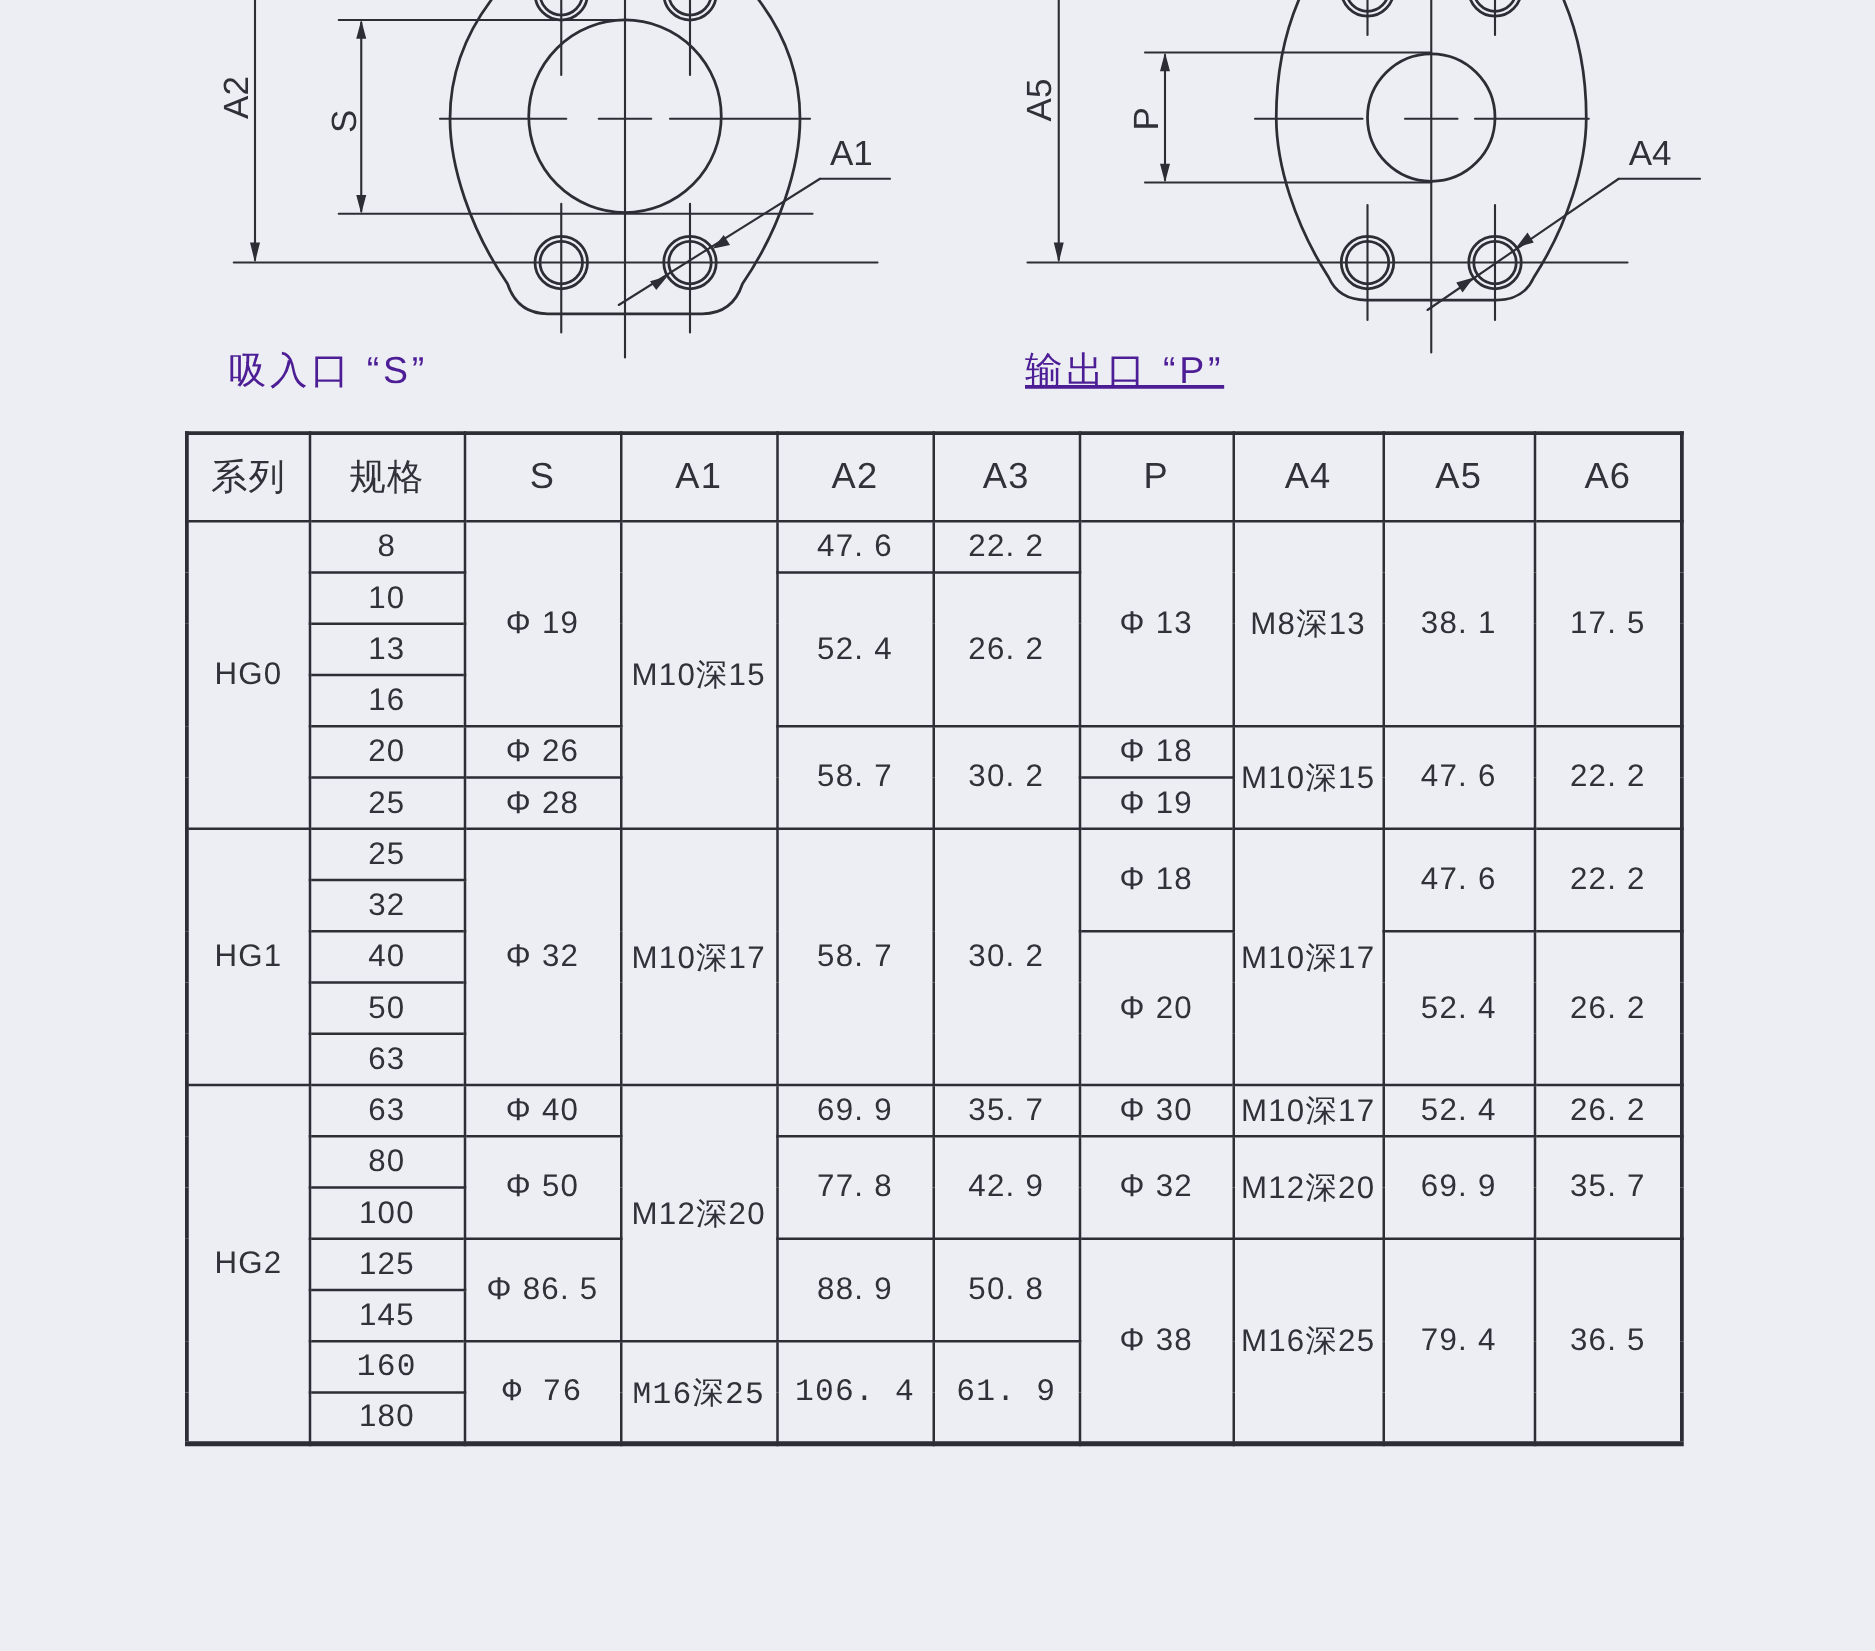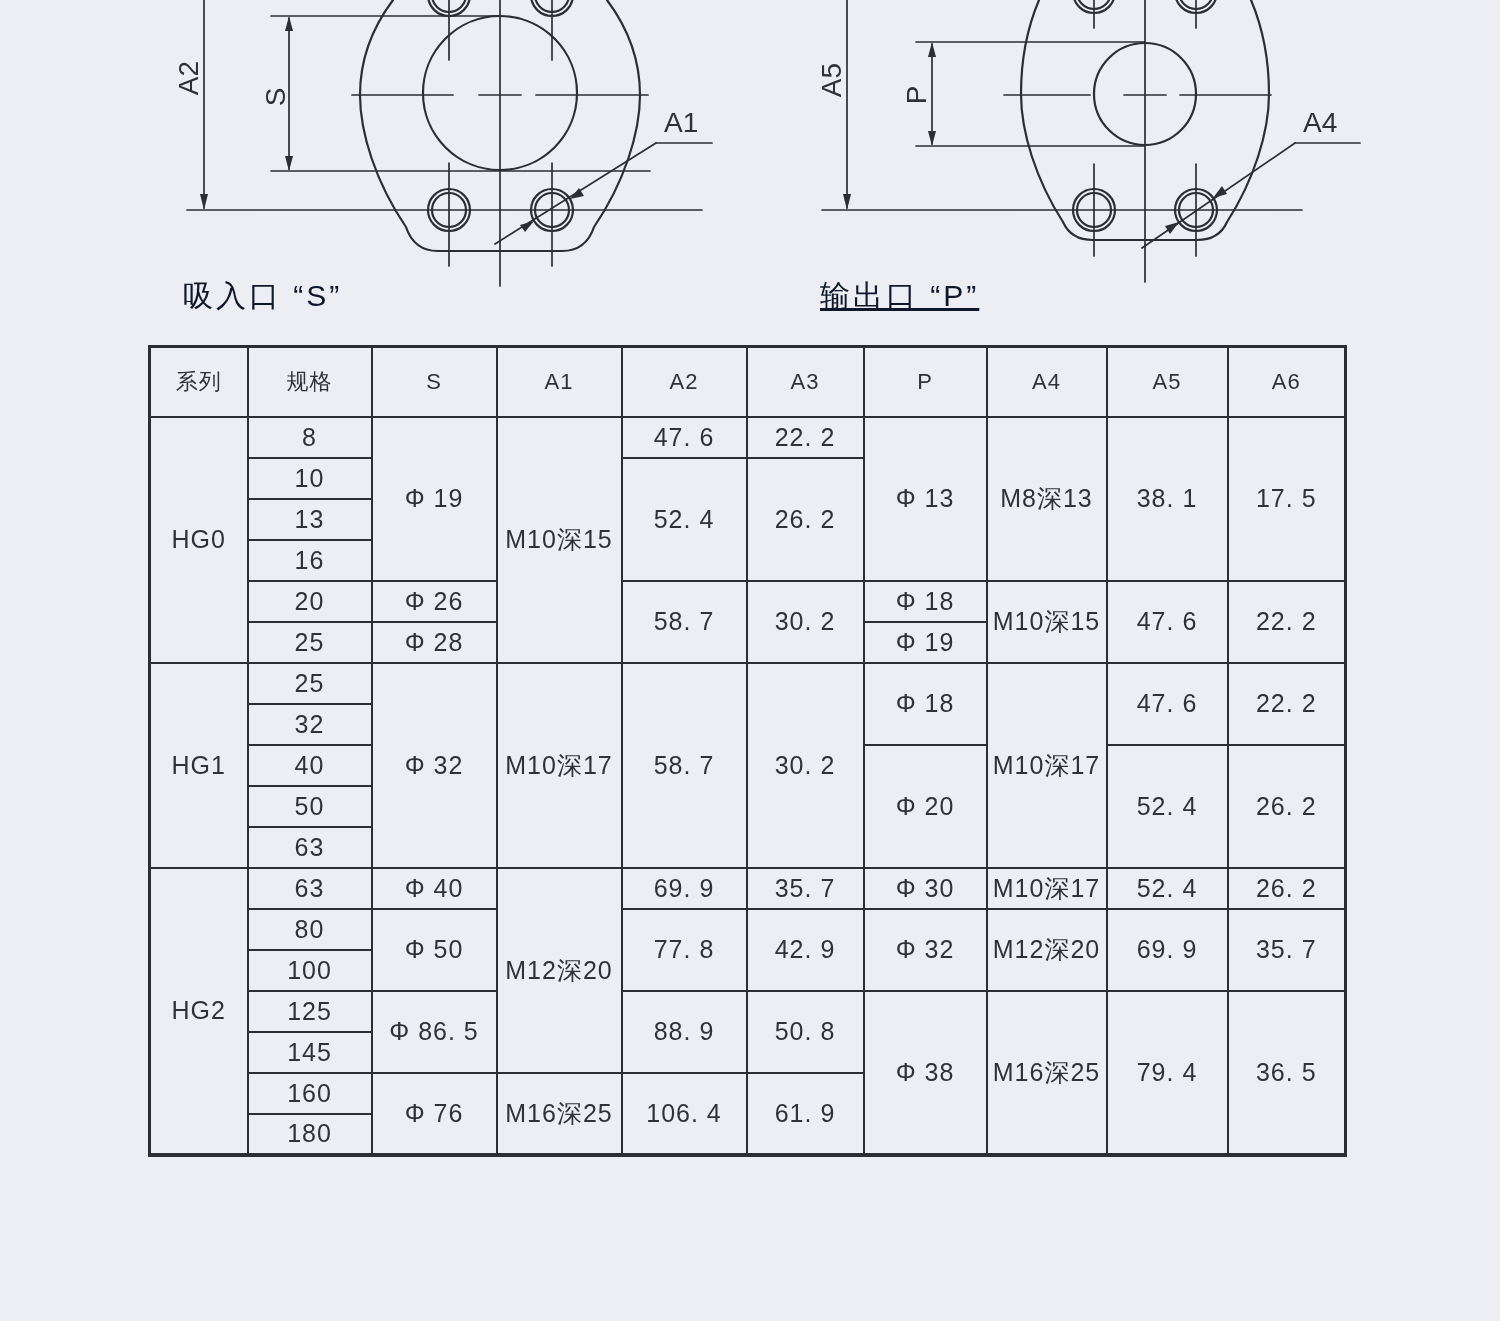--- a/index.html
+++ b/index.html
@@ -3,37 +3,37 @@
 <meta charset="utf-8">
 <style>
   html,body{margin:0;padding:0;background:#edeef4;}
   .page{
     position:relative;width:1500px;height:1321px;overflow:hidden;
     background:#edeef4;color:#31333b;
     font-family:"Liberation Sans","DejaVu Sans",sans-serif;
   }
   .drawings-svg{position:absolute;left:0;top:0;}
   .caption{
-    position:absolute;font-size:30px;letter-spacing:3px;color:#0f172a;
+    position:absolute;font-size:30px;letter-spacing:3px;color:#4c1d95;
     white-space:nowrap;
   }
   .caption-suction{left:183px;top:276px;}
   .caption-output{left:820px;top:276px;text-decoration:underline;}
   table.spec{
     position:absolute;left:148px;top:345px;
     border-collapse:collapse;table-layout:fixed;
     border:3px solid #2c2e35;
   }
   table.spec th, table.spec td{
     border:2px solid #2c2e35;
     text-align:center;vertical-align:middle;
     padding:0;font-weight:400;color:#303239;
     letter-spacing:1px;overflow:hidden;
   }
-  table.spec th{font-size:22px;}
+  table.spec th{font-size:29px;}
   table.spec td{font-size:25px;}
   table.spec{border-bottom-width:4px;}
   svg line, svg path, svg circle{vector-effect:non-scaling-stroke;}
 </style>
 </head>
 <body>
 
 <div class="page">
 
   <svg class="drawings-svg" width="1500" height="332" viewBox="0 0 1500 332">
@@ -265,21 +265,21 @@
           <td rowspan="2">88. 9</td>
           <td rowspan="2">50. 8</td>
           <td rowspan="4">Φ 38</td>
           <td rowspan="4">M16深25</td>
           <td rowspan="4">79. 4</td>
           <td rowspan="4">36. 5</td>
         </tr>
         <tr style="height: 41px;">
           <td>145</td>
         </tr>
-        <tr style="height: 41px;">
+        <tr style="height: 41px; font-family: Liberation Mono, monospace;">
           <td>160</td>
           <td rowspan="2">Φ 76</td>
           <td rowspan="2">M16深25</td>
           <td rowspan="2">106. 4</td>
           <td rowspan="2">61. 9</td>
         </tr>
         <tr style="height: 41px;">
           <td>180</td>
         </tr>
       </tbody>

